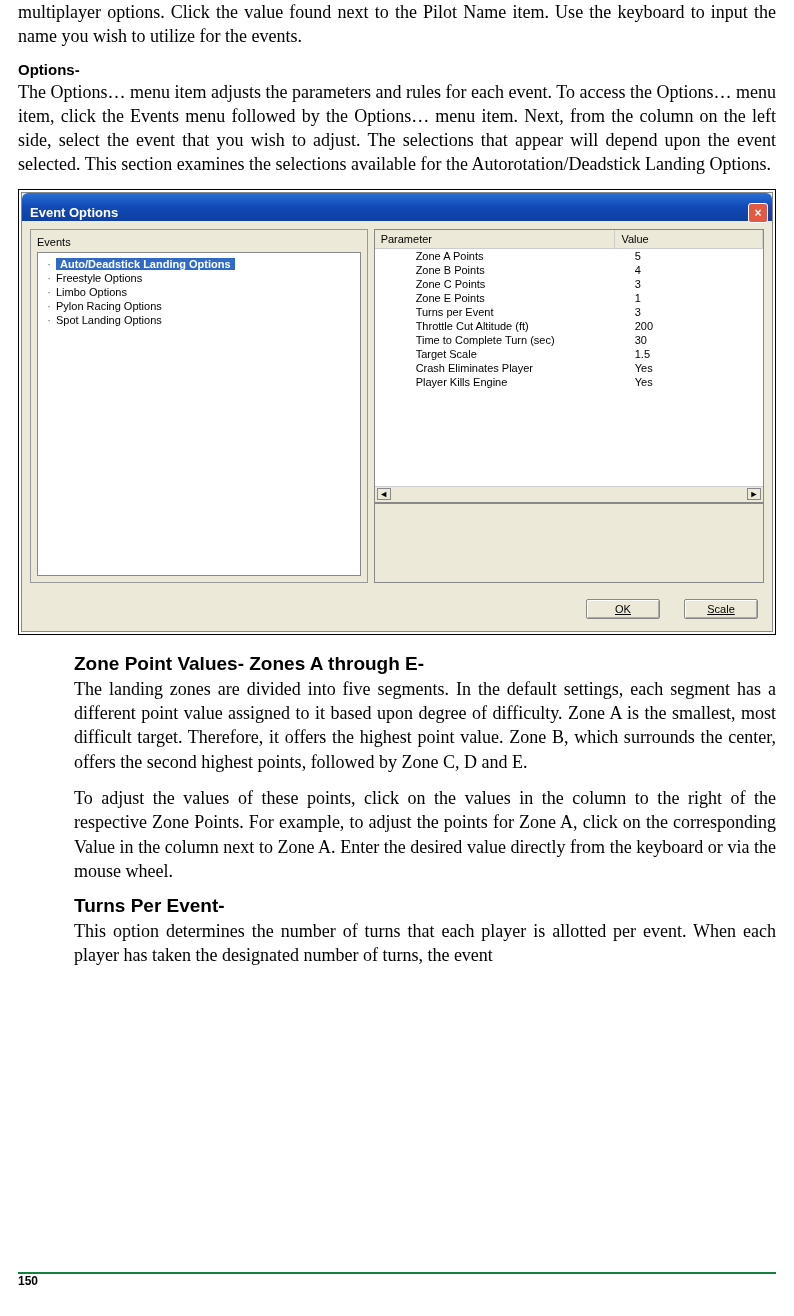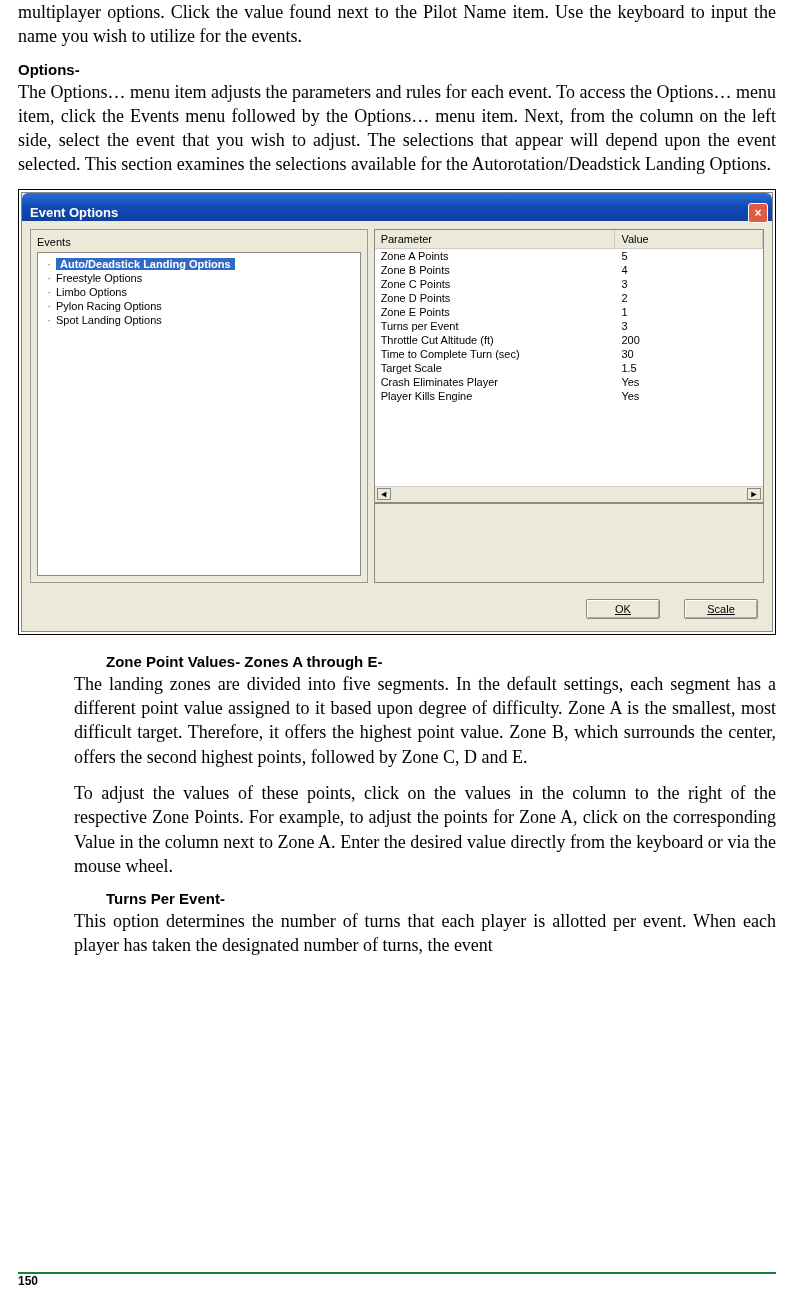--- a/index.html
+++ b/index.html
@@ -27,22 +27,21 @@
     font-family: Arial, Helvetica, sans-serif;
     font-weight: bold;
     font-size: 15px;
     margin: 6px 0 2px 0;
   }
   .indented-section {
     margin-left: 56px;
     margin-right: 0;
   }
   .indented-section .heading-sm {
-    font-size: 15px;
-    margin-left: 32px;
+    font-size: 19px;
   }
   b { font-weight: normal; }
   .dialog-wrap {
     border: 1px solid #000;
     background: #fff;
     padding: 2px;
     margin: 10px 0 18px 0;
   }
   .dialog {
     font-family: Tahoma, Arial, sans-serif;
@@ -146,20 +145,21 @@
   }
   .param-header > div {
     padding: 3px 6px;
     border-right: 1px solid #ccc;
   }
   .col-param { width: 62%; }
   .col-value { width: 38%; }
   .param-rows {
     flex: 1;
     overflow: auto;
+    margin-left: 35px;
   }
   .param-row {
     display: flex;
     font-size: 11px;
     cursor: pointer;
   }
   .param-row > div {
     padding: 1px 6px;
   }
   .hscroll {
@@ -275,24 +275,20 @@
                 </div>
                 <div class="param-row">
                   <div class="col-param">Zone B Points</div>
                   <div class="col-value">4</div>
                 </div>
                 <div class="param-row">
                   <div class="col-param">Zone C Points</div>
                   <div class="col-value">3</div>
                 </div>
                 <div class="param-row">
-                  <div class="col-param">Zone D Points</div>
-                  <div class="col-value">2</div>
-                </div>
-                <div class="param-row">
                   <div class="col-param">Zone E Points</div>
                   <div class="col-value">1</div>
                 </div>
                 <div class="param-row">
                   <div class="col-param">Turns per Event</div>
                   <div class="col-value">3</div>
                 </div>
                 <div class="param-row">
                   <div class="col-param">Throttle Cut Altitude (ft)</div>
                   <div class="col-value">200</div>

